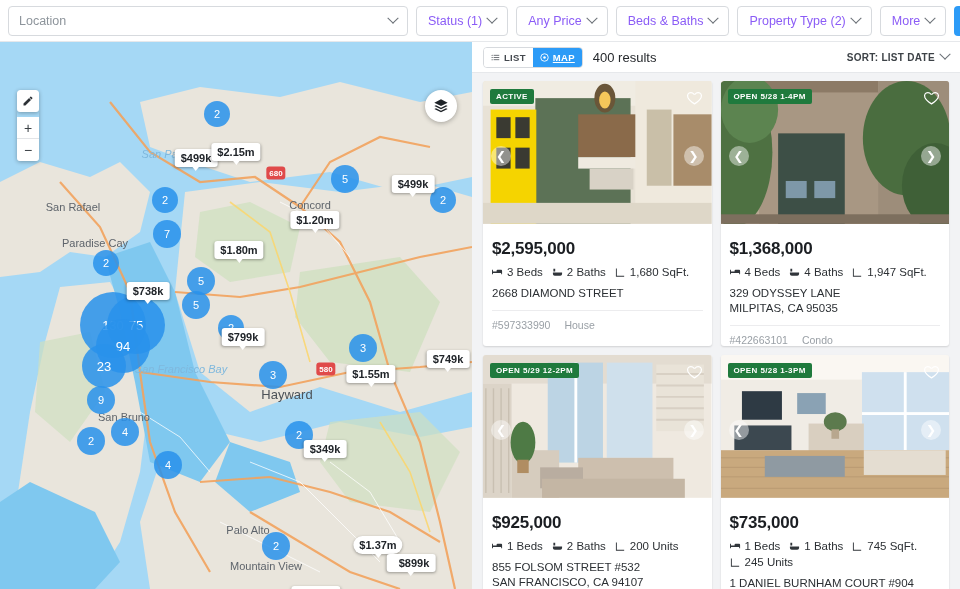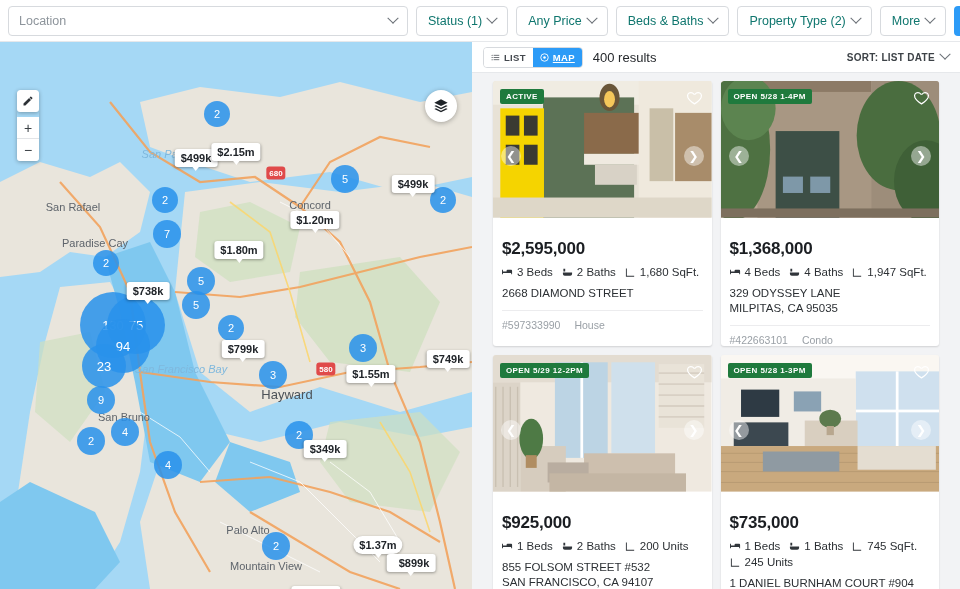--- a/index.html
+++ b/index.html
@@ -44,21 +44,21 @@
   .chip {
     height: 30px;
     border: 1px solid #d7dade;
     border-radius: 4px;
     background: #fff;
     display: flex;
     align-items: center;
     gap: 6px;
     padding: 0 11px;
     font-size: 12.5px;
-    color: #0f766e;
+    color: #8b5cf6;
     cursor: pointer;
     white-space: nowrap;
   }
   .caret {
     width: 8px; height: 8px;
     border-right: 1.4px solid #6b7177;
     border-bottom: 1.4px solid #6b7177;
     transform: rotate(45deg) translate(-2px,-2px);
     flex: 0 0 auto;
   }
@@ -202,21 +202,21 @@
     display: flex; align-items: center; gap: 6px;
     font-size: 10px; font-weight: bold; letter-spacing: .3px;
     color: #3d4247; cursor: pointer;
   }
 
   .cards {
     flex: 1;
     display: grid;
     grid-template-columns: 1fr 1fr;
     gap: 9px;
-    padding: 8px 21px;
+    padding: 8px 11px;
     overflow: hidden;
     align-content: start;
   }
   .card {
     background: #fff;
     border-radius: 3px;
     box-shadow: 0 1px 2px rgba(0,0,0,.14);
     overflow: hidden;
     cursor: pointer;
     height: 265px;
@@ -404,21 +404,21 @@
         <div class="cluster" style="left: 299px; top: 393px; width: 28px; height: 28px; font-size: 11px;">2</div>
         <div class="cluster" style="left: 276px; top: 504px; width: 28px; height: 28px; font-size: 11px;">2</div>
       </div>
     <div id="pins-host">
         <div class="price-pin" style="left: 196px; top: 125px;">$499k</div>
         <div class="price-pin" style="left: 236px; top: 119px;">$2.15m</div>
         <div class="price-pin" style="left: 413px; top: 151px;">$499k</div>
         <div class="price-pin" style="left: 315px; top: 187px;">$1.20m</div>
         <div class="price-pin" style="left: 239px; top: 217px;">$1.80m</div>
         <div class="price-pin" style="left: 148px; top: 258px;">$738k</div>
-        <div class="price-pin" style="left: 243px; top: 316px;">$799k</div>
+        <div class="price-pin" style="left: 243px; top: 304px;">$799k</div>
         <div class="price-pin" style="left: 371px; top: 341px;">$1.55m</div>
         <div class="price-pin" style="left: 448px; top: 326px;">$749k</div>
         <div class="price-pin" style="left: 325px; top: 416px;">$349k</div>
         <div class="price-pin" style="left: 378px; top: 512px; border-radius: 9px;">$1.37m</div>
         <div class="price-pin" style="left: 411px; top: 530px; padding-left: 12px;">$899k</div>
         <div class="price-pin" style="left: 316px; top: 562px;">$1.98m</div>
       </div>
   </div>
 
   <div class="list-pane">

